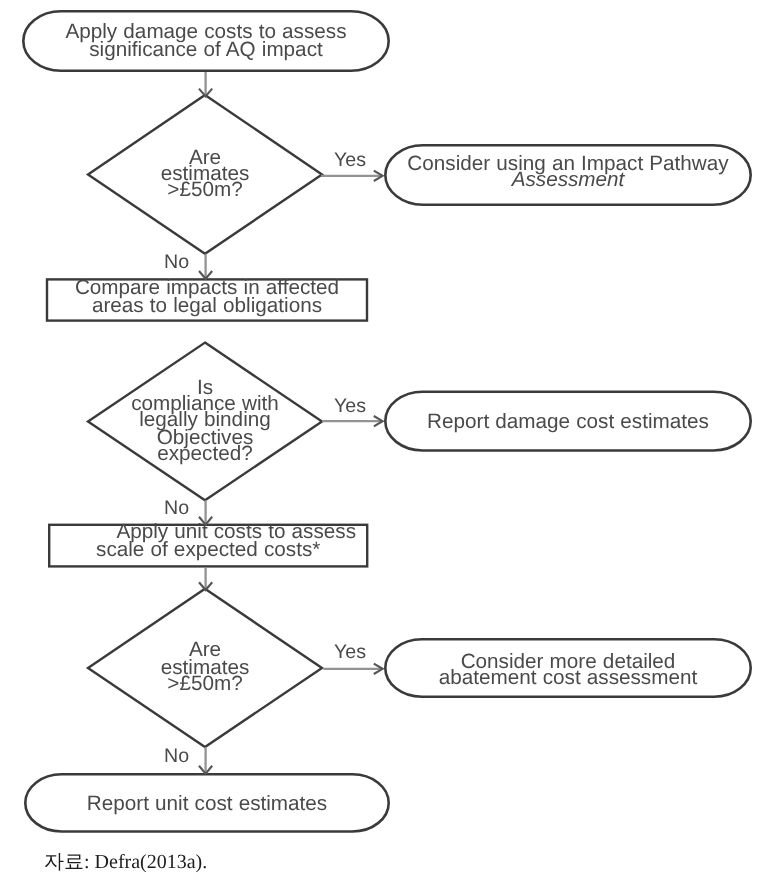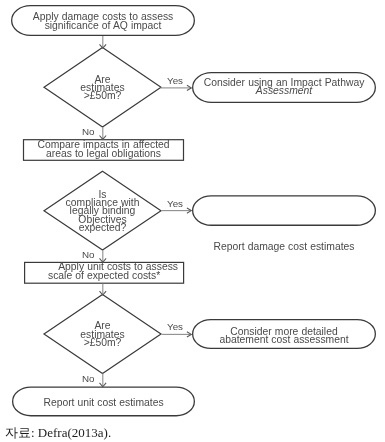--- a/index.html
+++ b/index.html
@@ -2,21 +2,21 @@
 <html><head>
 <meta charset="utf-8">
 <style>
   html,body{margin:0;padding:0;background:#ffffff;}
   body{width:385px;height:442px;overflow:hidden;font-family:"Liberation Sans",sans-serif;}
   #page{position:relative;width:385px;height:314px;background:#fff;}
   svg.flow{position:absolute;left:0;top:0;width:385px;height:442px;}
   .node-text{position:absolute;top:0;color:#4a4a4a;font-family:"Liberation Sans",sans-serif;font-size:10.35px;word-spacing:0.2px;}
   .node-line{position:absolute;left:0;right:0;text-align:center;white-space:pre;}
   .edge-label{position:absolute;color:#4a4a4a;font-size:9.8px;line-height:10px;font-family:"Liberation Sans",sans-serif;}
-  .caption{position:absolute;left:5px;top:424px;font-family:"Liberation Serif",serif;font-size:13px;color:#1d1d1d;}
+  .caption{position:absolute;left:22px;top:424px;font-family:"Liberation Serif",serif;font-size:10px;color:#1d1d1d;}
 </style>
 </head>
 <body>
 
 <div id="page">
   <svg class="flow" viewBox="0 0 385 442">
       <path d="M 30.509500000000003 5.65 L 175.4905 5.65 A 18.8595 14.850000000000001 0 0 1 175.4905 35.35 L 30.509500000000003 35.35 A 18.8595 14.850000000000001 0 0 1 30.509500000000003 5.65 Z" fill="#fff" stroke="#3a3a3a" stroke-width="1.3"></path>
       <path d="M 102.5 47.5 L 161 87.2 L 102.5 126.9 L 44 87.2 Z" fill="#fff" stroke="#3a3a3a" stroke-width="1.2" stroke-linejoin="miter"></path>
       <path d="M 211.5095 72.65 L 356.49050000000005 72.65 A 18.859499999999993 14.849999999999994 0 0 1 356.49050000000005 102.35 L 211.5095 102.35 A 18.859499999999993 14.849999999999994 0 0 1 211.5095 72.65 Z" fill="#fff" stroke="#3a3a3a" stroke-width="1.3"></path>
       <rect x="23.5" y="139.7" width="160" height="20.6" fill="#fff" stroke="#3a3a3a" stroke-width="1.2"></rect>
@@ -62,21 +62,21 @@
         <div class="node-line" style="top: 148.5px; line-height: 10px;">areas to legal obligations</div>
       </div>
       <div class="node-text" style="left: 44px; width: 117px;">
         <div class="node-line" style="top: 189.7px; line-height: 10px;">Is</div>
         <div class="node-line" style="top: 198px; line-height: 10px;">compliance with</div>
         <div class="node-line" style="top: 206.3px; line-height: 10px;">legally binding</div>
         <div class="node-line" style="top: 214.6px; line-height: 10px;">Objectives</div>
         <div class="node-line" style="top: 222.9px; line-height: 10px;">expected?</div>
       </div>
       <div class="node-text" style="left: 192px; width: 184px;">
-        <div class="node-line" style="top: 206.5px; line-height: 10px; margin-top: 35px;">Report damage cost estimates</div>
+        <div class="node-line" style="top: 206.5px; line-height: 10px;">Report damage cost estimates</div>
       </div>
       <div class="node-text" style="left: 24.1px; width: 160px;">
         <div class="node-line" style="top: 262.4px; line-height: 10px; margin-left: 28px;">Apply unit costs to assess</div>
         <div class="node-line" style="top: 270.7px; line-height: 10px;">scale of expected costs*</div>
       </div>
       <div class="node-text" style="left: 44px; width: 117px;">
         <div class="node-line" style="top: 321.2px; line-height: 10px;">Are</div>
         <div class="node-line" style="top: 329.6px; line-height: 10px;">estimates</div>
         <div class="node-line" style="top: 338px; line-height: 10px;">&gt;£50m?</div>
       </div>

